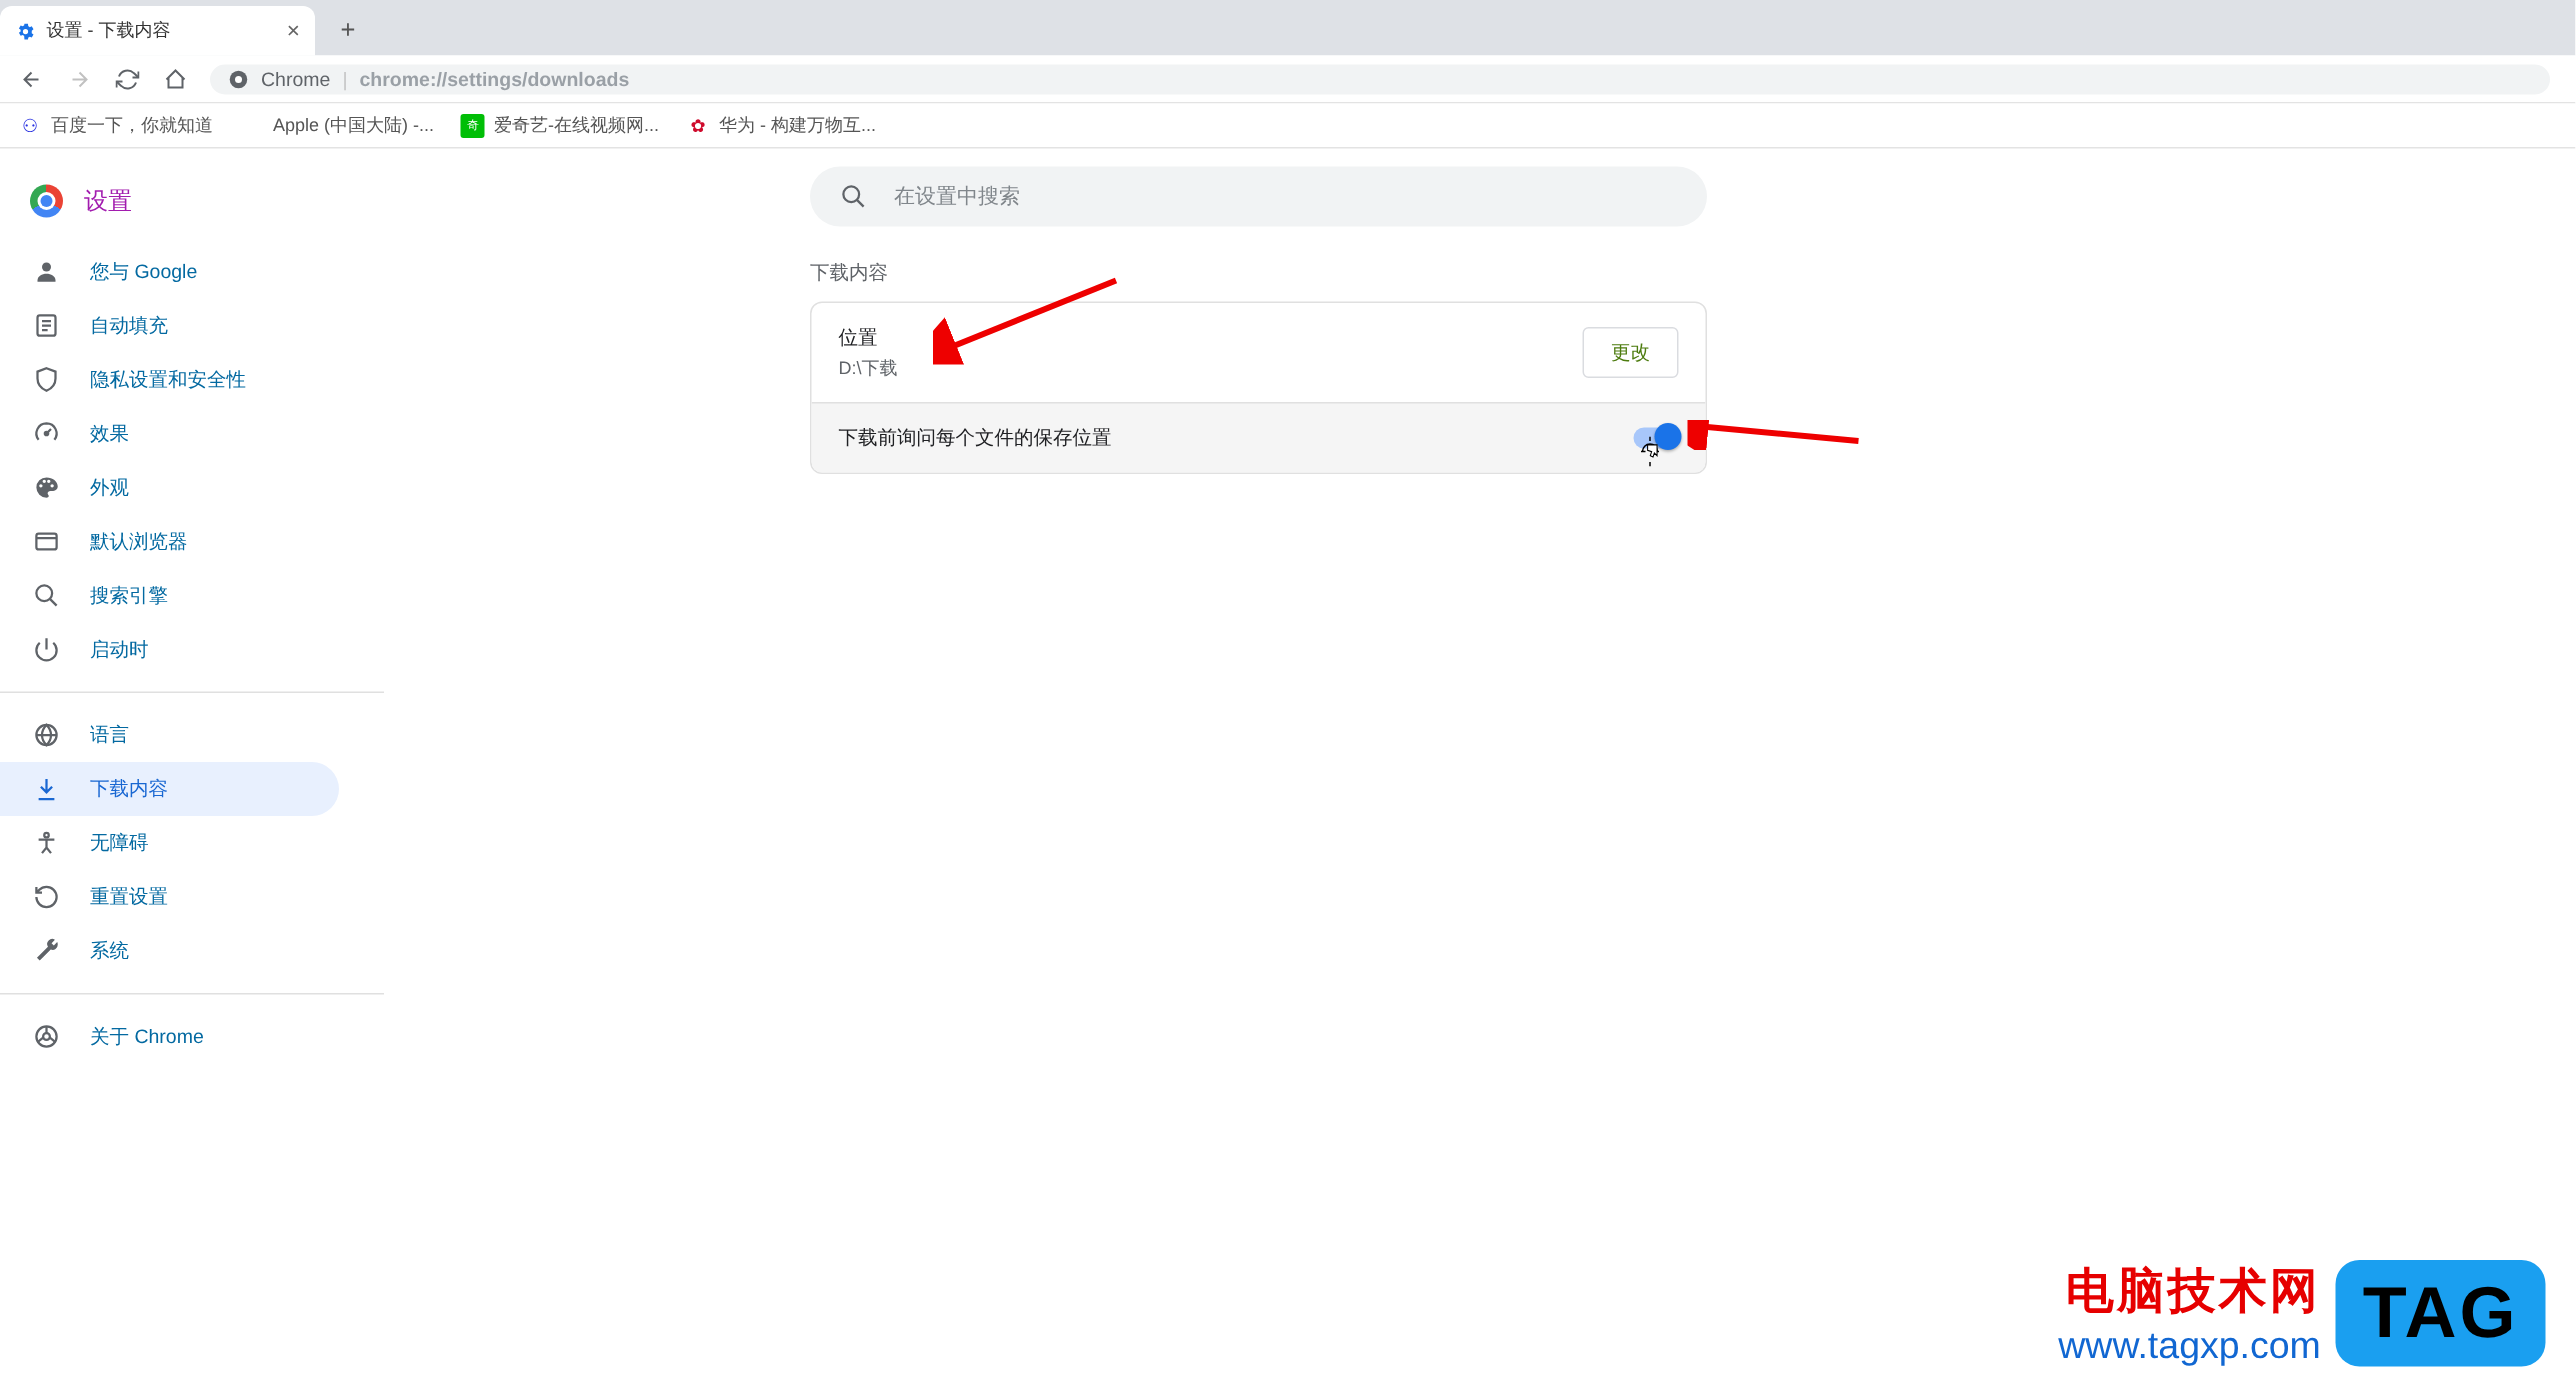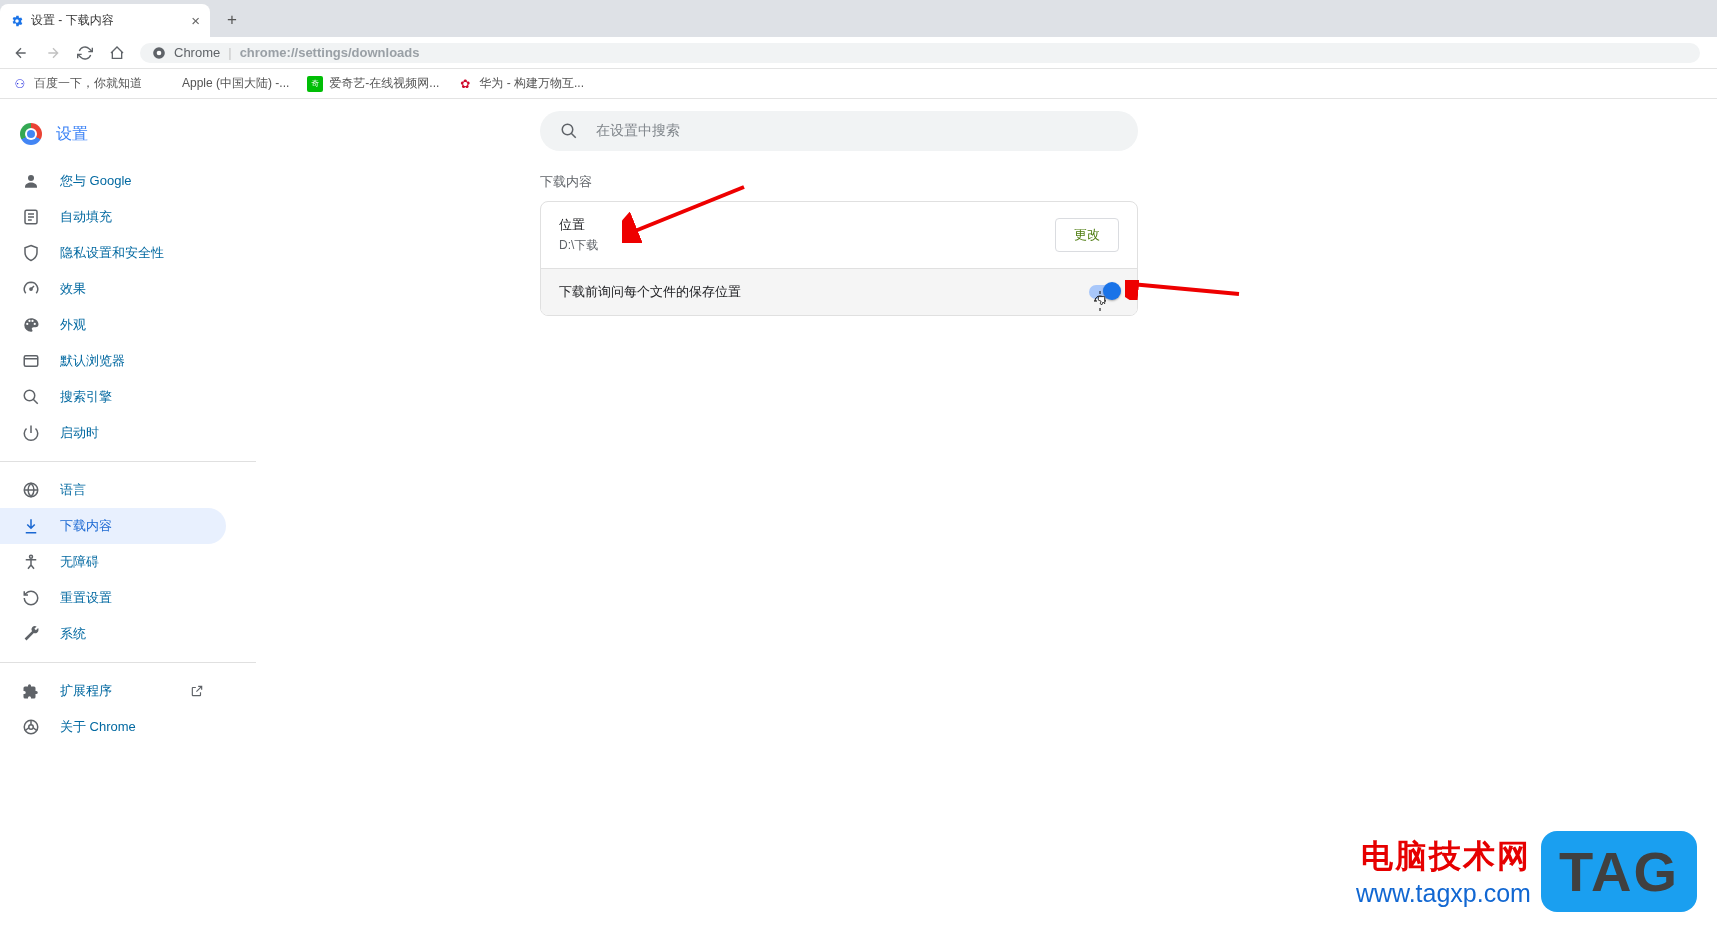--- a/index.html
+++ b/index.html
@@ -28,21 +28,21 @@
 
 
 .content { display: flex; height: calc(927px - 99px); }
 
 
 .sidebar { width: 256px; flex-shrink: 0; padding-top: 20px; }
 .sidebar-header { display: flex; align-items: center; gap: 14px; padding: 4px 20px 18px; }
 .chrome-logo { width: 22px; height: 22px; border-radius: 50%; background: conic-gradient(#ea4335 0 120deg,#4285f4 120deg 240deg,#34a853 240deg 360deg); position: relative; }
 .chrome-logo::after { content:""; position:absolute; inset:5px; background:#fff; border-radius:50%; }
 .chrome-logo::before { content:""; position:absolute; inset:7px; background:#4285f4; border-radius:50%; z-index:1; }
-.sidebar-title { font-size: 16px; color: #3b82f6; }
+.sidebar-title { font-size: 16px; color: #a21caf; }
 .nav-item { height: 36px; display: flex; align-items: center; padding: 0 22px; font-size: 13px; color: #0369a1; gap: 20px; border-radius: 0 18px 18px 0; margin-right: 30px; cursor: pointer; }
 .nav-item.active { background: #e8f0fe; color: #1967d2; }
 .nav-item.active .nav-icon { color: #1967d2; }
 .nav-icon { width: 18px; color: #5f6368; display: flex; align-items: center; justify-content: center; }
 .divider { height: 1px; background: #e0e0e0; margin: 10px 0; }
 .ext-link { margin-left: auto; width: 14px; height: 14px; }
 
 
 .main { flex: 1; padding-top: 12px; }
 .search-box { width: 598px; height: 40px; background: #f1f3f4; border-radius: 20px; display: flex; align-items: center; padding: 0 20px; gap: 18px; color: #5f6368; font-size: 14px; }
@@ -58,21 +58,21 @@
 .toggle::after { content:""; position:absolute; right:-2px; top:-3px; width:18px; height:18px; background:#1a73e8; border-radius:50%; box-shadow: 0 1px 2px rgba(0,0,0,0.3); }
 
 
 .arrow1 { position:absolute; left:622px; top:183px; }
 .arrow2 { position:absolute; left:1125px; top:280px; }
 .cursor { position:absolute; left:1094px; top:291px; font-size:16px; }
 .watermark { position:absolute; right:20px; bottom:15px; display:flex; align-items:center; gap:10px; }
 .wm-text { text-align:right; }
 .wm-title { font-size:32px; font-weight:bold; color:#e60000; letter-spacing:2px; }
 .wm-url { font-size:25px; color:#1167d2; }
-.wm-tag { background:#1a9ff0; color:#404040; font-size:56px; font-weight:bold; padding:8px 18px; border-radius:16px; letter-spacing:2px; }
+.wm-tag { background:#1a9ff0; color:#000000; font-size:48px; font-weight:bold; padding:8px 18px; border-radius:16px; letter-spacing:2px; }
 
 svg { display: block; }
 </style>
 </head>
 <body>
 
 <div class="tab-bar">
   <div class="tab">
     <svg class="gear" viewBox="0 0 24 24" fill="#1a73e8">
         <path d="M19.14 12.94a7 7 0 000-1.88l2-1.55-2-3.46-2.35.95a7 7 0 00-1.63-.94L14.8 3h-4l-.36 2.06a7 7 0 00-1.63.94l-2.35-.95-2 3.46 2 1.55a7 7 0 000 1.88l-2 1.55 2 3.46 2.35-.95c.5.39 1.05.7 1.63.94L10.8 21h4l.36-2.06c.58-.24 1.13-.55 1.63-.94l2.35.95 2-3.46-2-1.55zM12 15a3 3 0 110-6 3 3 0 010 6z"></path>
@@ -253,31 +253,20 @@
       <span class="nav-icon">
           <svg width="18" height="18" viewBox="0 0 24 24" fill="#5f6368">
             <path d="M22 6.5a4.5 4.5 0 01-6.2 4.2L6 20.5 3.5 18l9.8-9.8A4.5 4.5 0 0119.5 2l-3 3 2 2 3-3c.3.5.5 1 .5 2.5z"></path>
           </svg>
         </span>
       <span>系统</span>
     </div>
 
     <div class="divider"></div>
 
-    <div class="nav-item">
-      <span class="nav-icon">
-          <svg width="18" height="18" viewBox="0 0 24 24" fill="#5f6368">
-            <path d="M10 3a2 2 0 012 2v1h4a2 2 0 012 2v4h1a2 2 0 110 4h-1v4a2 2 0 01-2 2h-4v-1a2 2 0 10-4 0v1H4a2 2 0 01-2-2v-4h1a2 2 0 100-4H2V8a2 2 0 012-2h4V5a2 2 0 012-2z"></path>
-          </svg>
-        </span>
-      <span>扩展程序</span>
-      <svg class="ext-link" viewBox="0 0 24 24" fill="none" stroke="#5f6368" stroke-width="2">
-          <path d="M14 4h6v6M20 4l-9 9M18 14v5a1 1 0 01-1 1H5a1 1 0 01-1-1V7a1 1 0 011-1h5"></path>
-        </svg>
-    </div>
     <div class="nav-item">
       <span class="nav-icon">
           <svg width="18" height="18" viewBox="0 0 24 24" fill="none" stroke="#5f6368" stroke-width="2">
             <circle cx="12" cy="12" r="9"></circle>
             <circle cx="12" cy="12" r="3"></circle>
             <path d="M12 3v6M4 17l5-4M20 17l-5-4"></path>
           </svg>
         </span>
       <span>关于 Chrome</span>
     </div>

